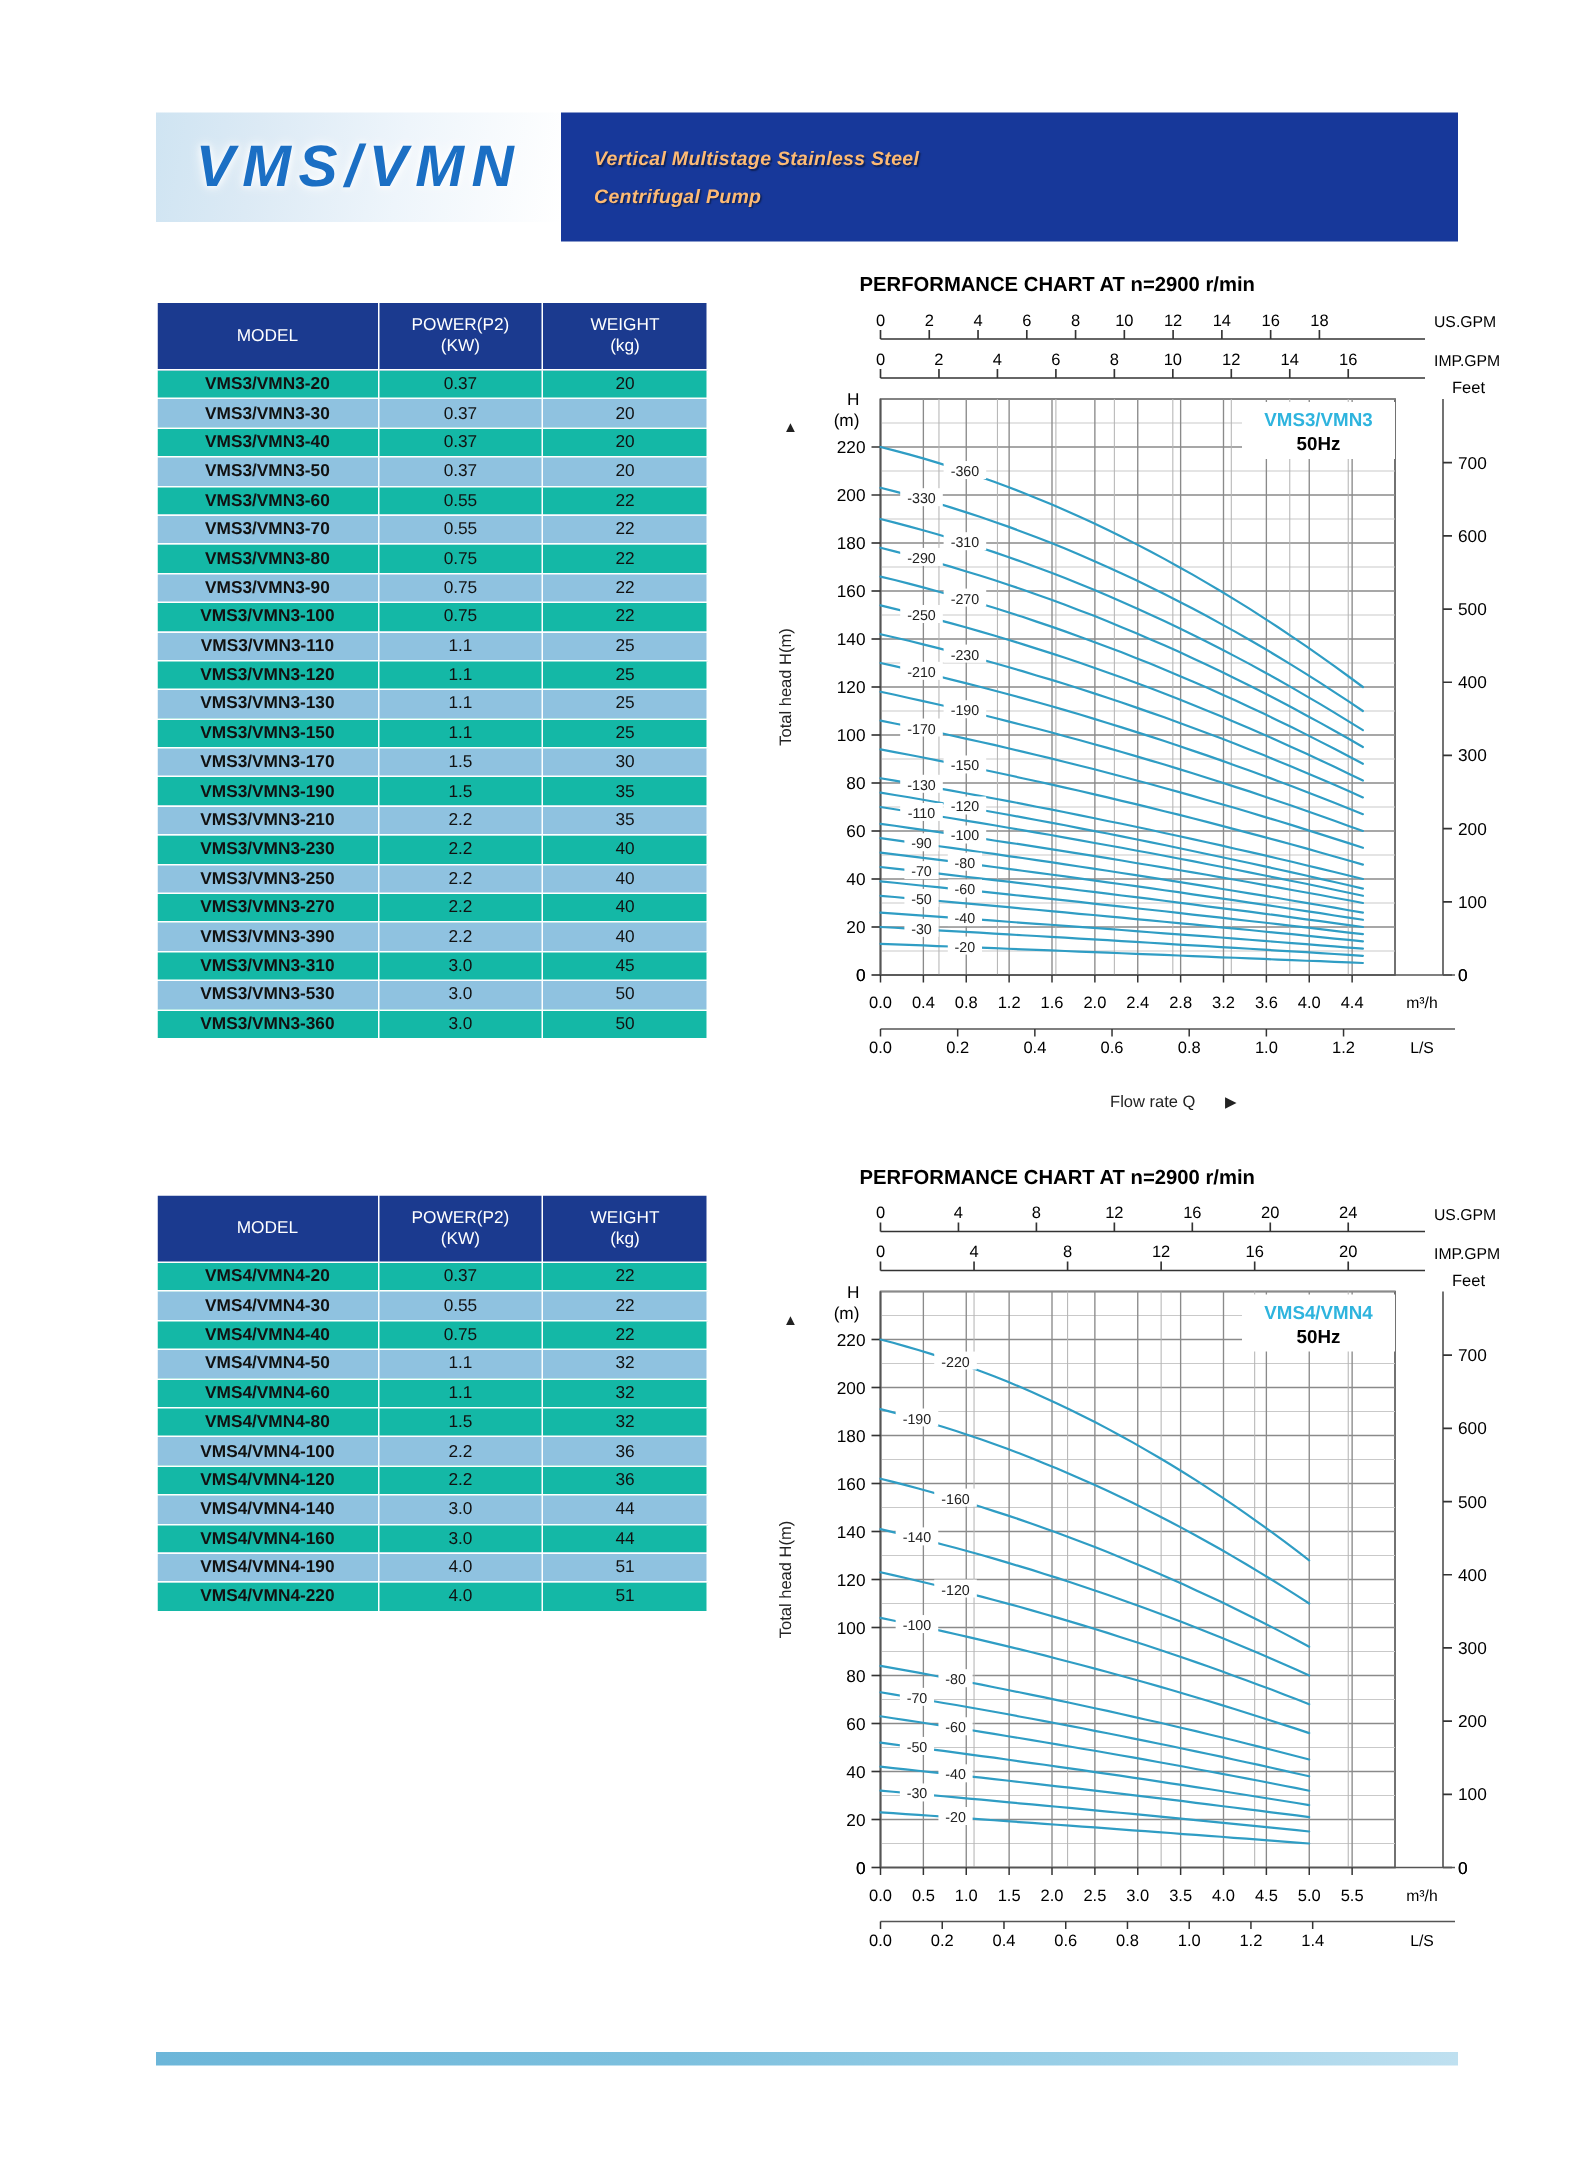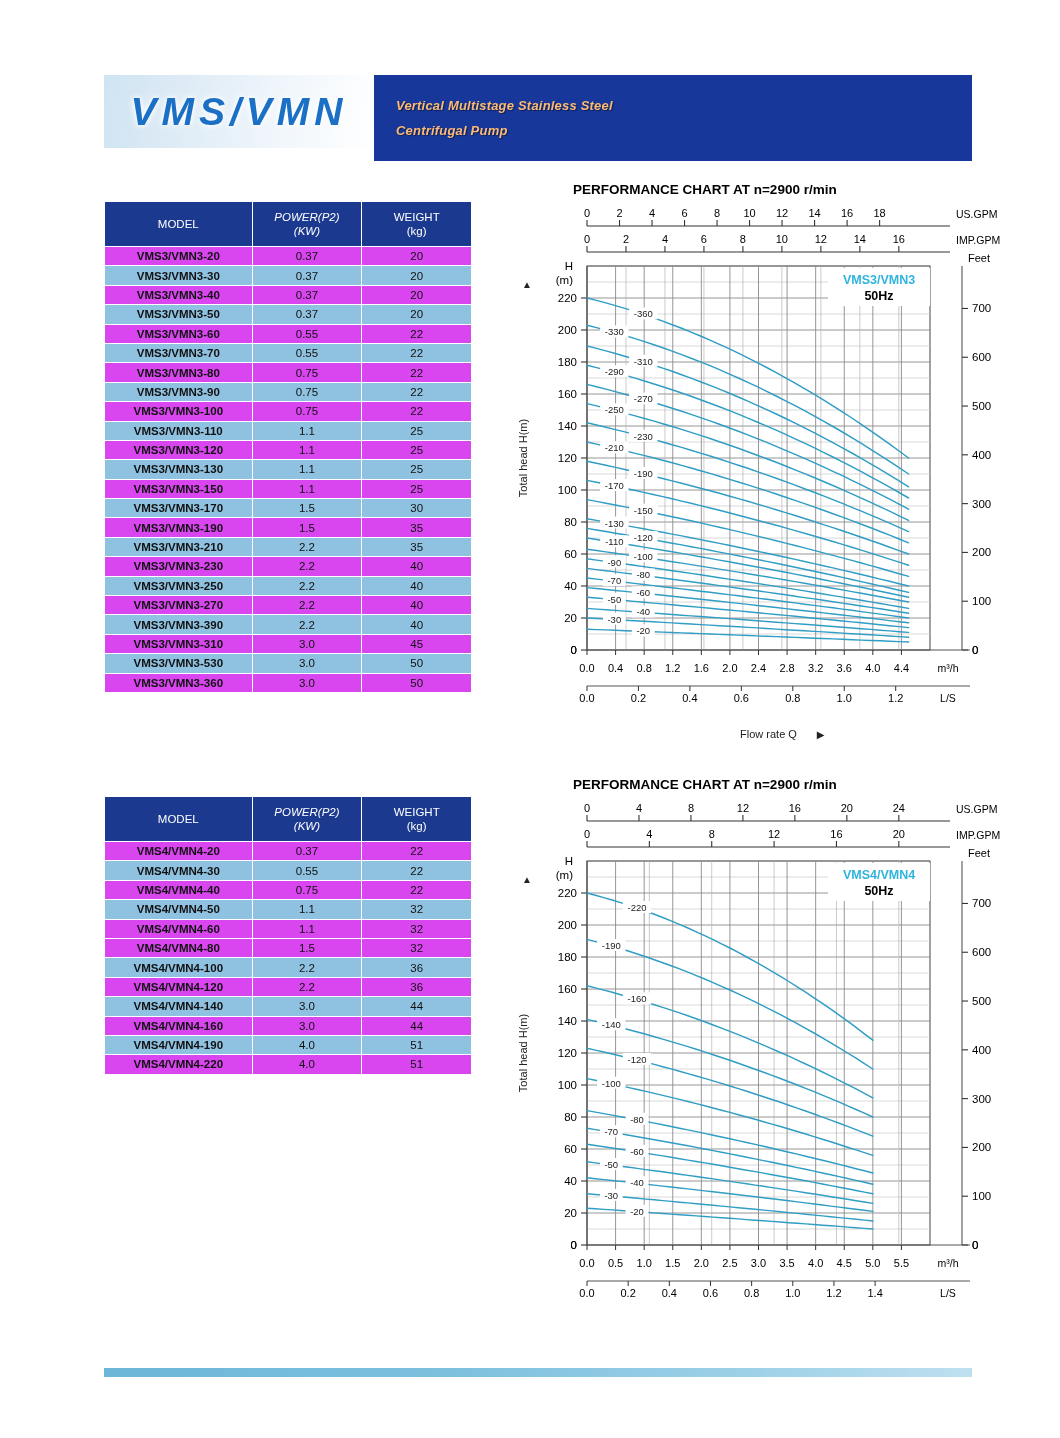--- a/index.html
+++ b/index.html
@@ -37,28 +37,28 @@
 
   
   .tbl { position:absolute; width:368px; border-collapse:collapse; }
   .tbl td, .tbl th { border:1px solid #ffffff; }
   .tbl thead th {
     background:#1b3a8f; color:#ffffff; font-size:11.5px; font-weight:normal;
     height:45px; line-height:14px; text-align:center; border:1px solid #ffffff;
   }
   .tbl tbody td { height:19.4px; font-size:11.5px; text-align:center; color:#111; }
   .tbl tbody td.model { font-weight:bold; font-size:11.5px; }
-  .tbl tbody tr.odd td { background:#d946ef; }
+  .tbl tbody tr.odd td { background:#14b8a6; }
   .tbl tbody tr.even td { background:#8fc2e0; }
 
   #table1 { left:104px; top:201px; }
   #table2 { left:104px; top:796px; }
 
   .col-model { width:148px; }
-  .col-power { width:110px;font-style:italic; }
+  .col-power { width:110px; }
   .col-weight{ width:110px; }
 
   
   .chart-block { position:absolute; }
   #chart1 { left:505px; top:180px; width:500px; height:560px; }
   #chart2 { left:505px; top:775px; width:500px; height:545px; }
 
   
   .footer-bar {
     position:absolute; left:104px; top:1368px; width:868px; height:9px;

